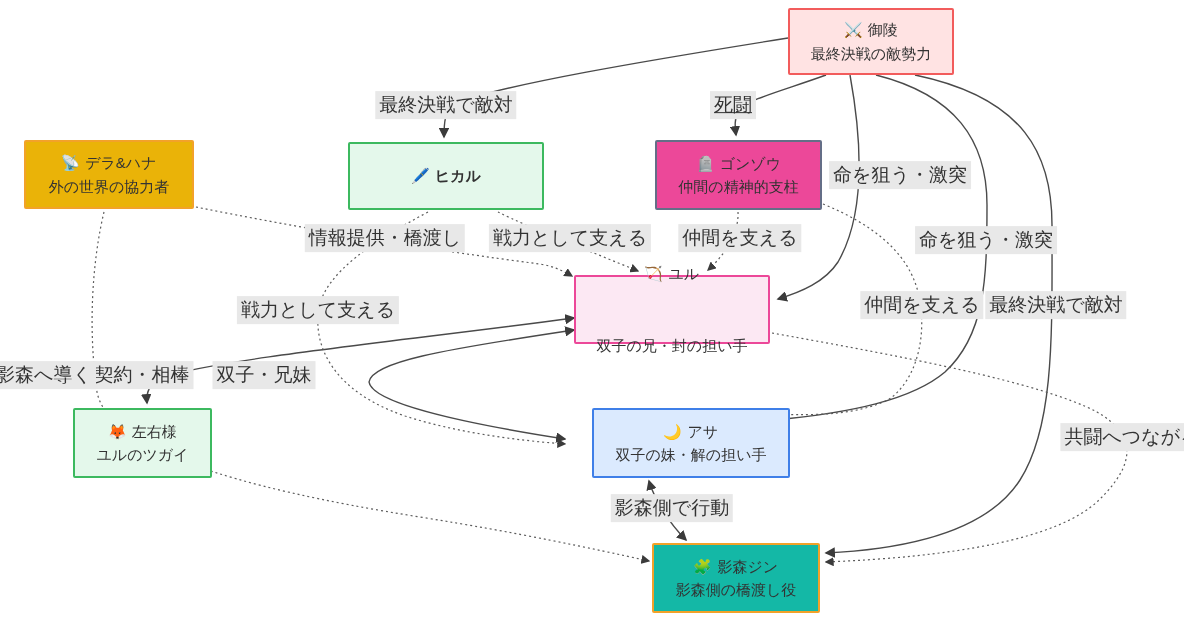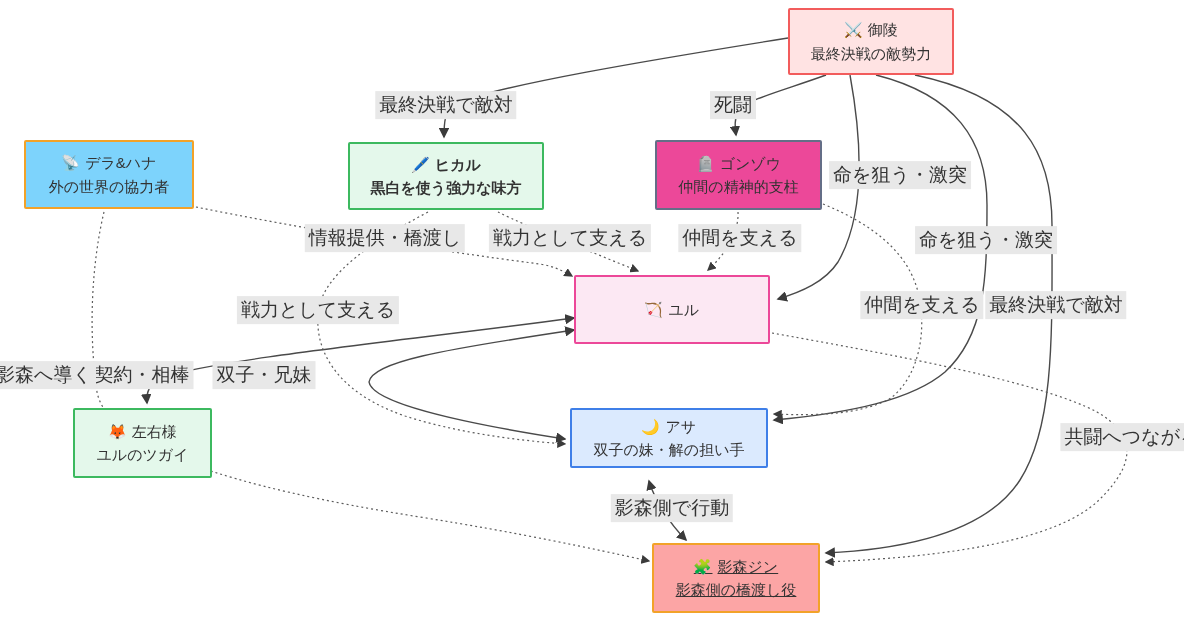--- a/index.html
+++ b/index.html
@@ -50,51 +50,51 @@
         <path d="M 738,212 C 739,230 728,252 708,270" class="edge dotted" marker-end="url(#arrow)"></path>
         <path d="M 823,204 C 872,224 908,252 918,292 C 928,332 918,380 888,400 C 858,414 820,416 774,414" class="edge dotted" marker-end="url(#arrow)"></path>
         <path d="M 772,333 C 900,356 1040,382 1097,412 C 1135,434 1138,462 1099,500 C 1058,540 950,557 826,562" class="edge dotted" marker-end="url(#arrow)"></path>
       </g>
   </svg>
   <div id="nodes">
       <div class="node" style="left: 788px; top: 8px; width: 166px; height: 67px; background: rgb(255, 227, 227); border: 2.5px solid rgb(242, 92, 92);">
         <div class="nline1"><span class="nicon">⚔️</span><span class="nname">御陵</span></div>
         <div class="nrole">最終決戦の敵勢力</div>
       </div>
-      <div class="node" style="left: 24px; top: 140px; width: 170px; height: 69px; background: #7dd3fc; border: 2.5px solid rgb(242, 162, 41);">
+      <div class="node" style="left: 24px; top: 140px; width: 170px; height: 69px; background: #eab308; border: 2.5px solid rgb(242, 162, 41);">
         <div class="nline1"><span class="nicon">📡</span><span class="nname">デラ&amp;ハナ</span></div>
         <div class="nrole">外の世界の協力者</div>
       </div>
       <div class="node" style="left: 348px; top: 142px; width: 196px; height: 68px; background: rgb(228, 248, 235); border: 2.5px solid rgb(60, 185, 95); font-weight: bold;">
         <div class="nline1"><span class="nicon">🖊️</span><span class="nname">ヒカル</span></div>
-        <div class="nrole">黒白を使う強力な味方</div>
       </div>
       <div class="node" style="left: 655px; top: 140px; width: 167px; height: 70px; background: #ec4899; border: 2.5px solid rgb(100, 110, 135);">
         <div class="nline1"><span class="nicon">🪦</span><span class="nname">ゴンゾウ</span></div>
         <div class="nrole">仲間の精神的支柱</div>
       </div>
       <div class="node" style="left: 574px; top: 275px; width: 196px; height: 69px; background: rgb(252, 232, 243); border: 2.5px solid rgb(236, 72, 153); gap: 48px;">
         <div class="nline1"><span class="nicon">🏹</span><span class="nname">ユル</span></div>
+        <div class="nrole">双子の兄・封の担い手</div>
       </div>
       <div class="node" style="left: 73px; top: 408px; width: 139px; height: 70px; background: rgb(228, 248, 235); border: 2.5px solid rgb(60, 185, 95);">
         <div class="nline1"><span class="nicon">🦊</span><span class="nname">左右様</span></div>
         <div class="nrole">ユルのツガイ</div>
       </div>
-      <div class="node" style="left: 570px; top: 408px; width: 198px; height: 60px; background: rgb(219, 234, 254); border: 2.5px solid rgb(63, 127, 232);">
+      <div class="node" style="left: 592px; top: 408px; width: 198px; height: 70px; background: rgb(219, 234, 254); border: 2.5px solid rgb(63, 127, 232);">
         <div class="nline1"><span class="nicon">🌙</span><span class="nname">アサ</span></div>
         <div class="nrole">双子の妹・解の担い手</div>
       </div>
-      <div class="node" style="left: 652px; top: 543px; width: 168px; height: 70px; background: #fca5a5; border: 2.5px solid rgb(242, 162, 41); text-decoration: underline;">
+      <div class="node" style="left: 652px; top: 543px; width: 168px; height: 70px; background: #14b8a6; border: 2.5px solid rgb(242, 162, 41);">
         <div class="nline1"><span class="nicon">🧩</span><span class="nname">影森ジン</span></div>
         <div class="nrole">影森側の橋渡し役</div>
       </div>
     </div>
   <div id="labels">
       <div class="elabel" style="left: 446px; top: 105px;">最終決戦で敵対</div>
-      <div class="elabel" style="left: 733px; top: 105px;">死闘</div>
+      <div class="elabel" style="left: 733px; top: 105px; text-decoration: underline;">死闘</div>
       <div class="elabel" style="left: 900px; top: 175px;">命を狙う・激突</div>
       <div class="elabel" style="left: 986px; top: 240px;">命を狙う・激突</div>
       <div class="elabel" style="left: 1056px; top: 305px;">最終決戦で敵対</div>
       <div class="elabel" style="left: 142px; top: 375px;">契約・相棒</div>
       <div class="elabel" style="left: 264px; top: 375px;">双子・兄妹</div>
       <div class="elabel" style="left: 672px; top: 508px;">影森側で行動</div>
       <div class="elabel" style="left: 385px; top: 238px;">情報提供・橋渡し</div>
       <div class="elabel" style="left: 44px; top: 375px;">影森へ導く</div>
       <div class="elabel" style="left: 570px; top: 238px;">戦力として支える</div>
       <div class="elabel" style="left: 318px; top: 310px;">戦力として支える</div>

